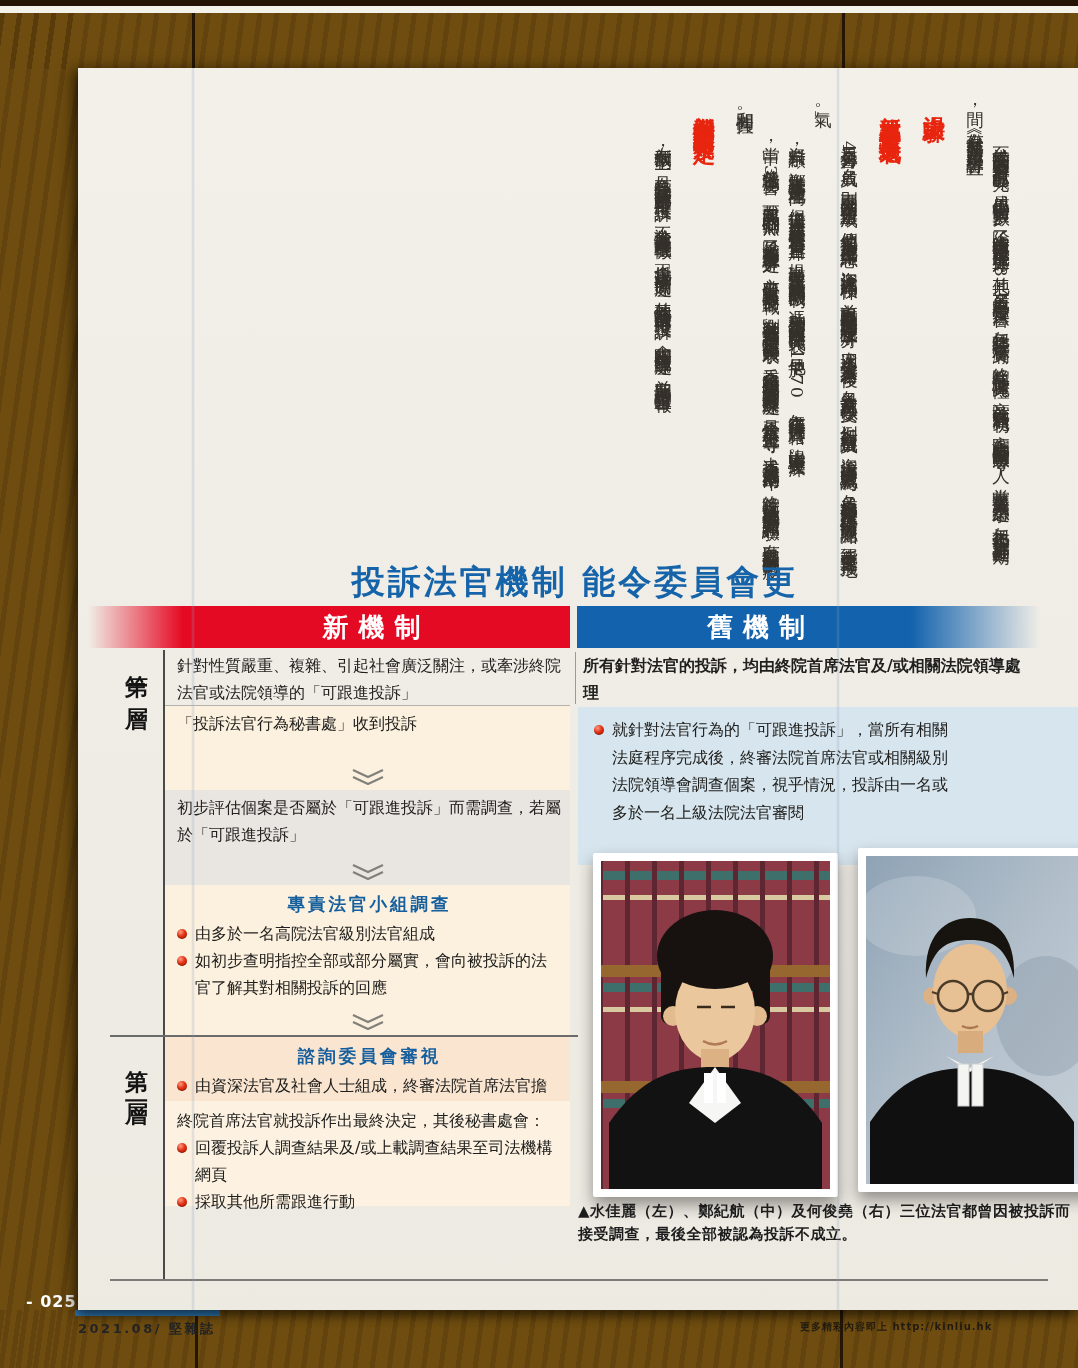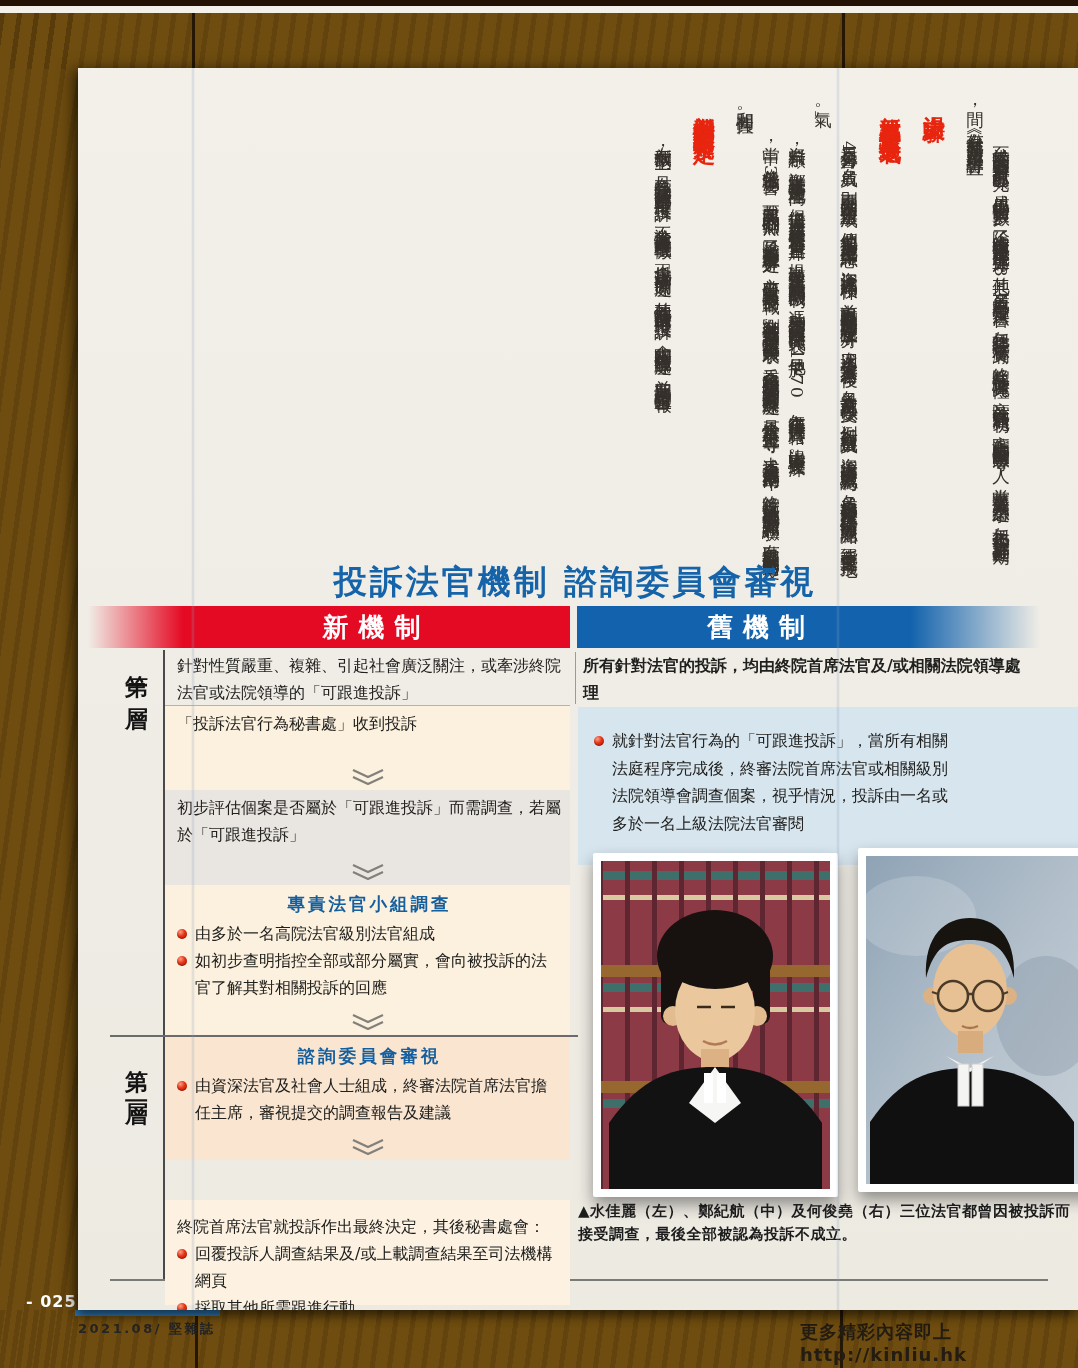--- a/index.html
+++ b/index.html
@@ -65,52 +65,52 @@
   .tier-line{position:absolute;left:32px;top:967px;width:468px;height:2px;background:#6b6b6b;}
   .bottom-rule{position:absolute;left:32px;top:1211px;width:938px;height:1.5px;background:#7a7a76;}
 
   .blk{position:absolute;left:87px;width:405px;box-sizing:border-box;
     font-size:16px;line-height:27px;color:#20201e;padding:4px 8px 0 12px;}
   .blk-r1-new{top:582px;height:55px;padding-top:2px;}
   .blk-b{top:637px;height:85px;background:#fcf0de;border-top:1px solid #b5b2ad;}
   .blk-c{top:722px;height:95px;background:#e9e6e2;}
   .blk-d{top:817px;height:150px;background:#fcf0de;}
   .blk-e{top:969px;height:123px;background:#f9e5d0;}
-  .blk-f{top:1132px;height:105px;background:#fdf2e2;padding-top:13px;}
+  .blk-f{top:1033px;height:105px;background:#fdf2e2;padding-top:6px;}
 
   .blk-title{text-align:center;color:#155f9e;font-weight:bold;font-size:17.5px;letter-spacing:3px;
     margin:2px 0 2px;}
   .bullet{display:flex;gap:8px;}
   .dot{flex:none;width:10px;height:10px;border-radius:50%;margin-top:9px;
     background:radial-gradient(circle at 35% 30%,#ff9c85 0%,#e33214 45%,#b31703 100%);
     box-shadow:inset 0 -1px 1px rgba(0,0,0,.3);}
   .chev{position:absolute;bottom:5px;left:50%;transform:translateX(-50%);}
 
   .blk-r1-old{position:absolute;left:505px;top:582px;width:450px;box-sizing:border-box;
     font-size:16px;line-height:27px;color:#20201e;padding-top:2px;font-weight:bold;}
   .blk-old-blue{position:absolute;left:500px;top:639px;width:500px;height:158px;box-sizing:border-box;
-    background:#d7e5ee;font-size:16px;line-height:27.5px;color:#20201e;padding:20px 118px 0 16px;}
+    background:#d7e5ee;font-size:16px;line-height:27.5px;color:#20201e;padding:9px 118px 0 16px;}
 
   
   .photo{position:absolute;background:#fff;padding:8px;box-shadow:0 8px 16px rgba(0,0,0,.40);
     border-radius:2px;}
   .photo-left{left:515px;top:785px;width:229px;height:328px;}
   .photo-right{left:780px;top:780px;width:224px;height:328px;}
   .photo svg{display:block;}
 
   .caption{position:absolute;left:500px;top:1132px;width:505px;
     font-weight:bold;font-size:15px;line-height:23px;color:#1c1c1c;letter-spacing:.5px;}
 
   
   .page-num{position:absolute;left:26px;top:1292px;color:#fff;font-weight:bold;font-size:16px;
     letter-spacing:1px;}
   .blue-bar{position:absolute;left:75px;top:1310px;width:145px;height:6px;background:#2e7ab8;}
   .issue{position:absolute;left:78px;top:1320px;color:#242424;font-weight:bold;font-size:13px;
     letter-spacing:2.5px;}
-  .promo{position:absolute;left:800px;top:1320px;color:#221c12;font-weight:bold;font-size:18px;
+  .promo{position:absolute;left:800px;top:1320px;color:#221c12;font-weight:bold;font-size:10px;
     letter-spacing:1px;}
 </style>
 </head>
 <body>
 
 <div class="stage">
 
   <div class="wood wood-top-dark"></div>
   <div class="wood wood-top-white"></div>
   <div class="wood wood-top wood-grain"></div>
@@ -132,21 +132,21 @@
       <p>至於備受關注的委員會名單日前亦已曝光，成員仍由法官佔大多數，除了由終院首席法官張舉能出任主席外，其他8名成員中有一半是資深法官，包括終院常任法官林文瀚、終院非常任法官陳兆愷、高院首席法官潘兆初、高院上訴庭副庭長關淑馨等4人；當中林文瀚最為人熟悉之事，包括去年仍在任上訴庭副庭長期間，有份就《禁蒙面法》裁定政府上訴得直。</p>
       <div class="headline">湯家驊：</div>
       <div class="headline cont">新成員令委員會更「接地氣」</div>
       <p>委員會另外4名成員，則由不同界別的社會人士組成，他們包括永泰地產主席鄭維志、資深大律師馮柏棟、前申訴專員劉燕卿及珠海學院校長李焯芬。上述四名社會人士人選公布後，各界普遍認為可以接受，例如行政會議成員、資深大律師湯家驊就認為，各成員均對本港司法程序及法治情況有頗深認知，能令委員會更「接地氣」。</p>
       <p>資料顯示，鄭維志雖然本身是地產商，但擔任過司法人員薪俸及服務條件常務委員會主席，提出過釐定法官及司法人員薪酬的新機制；馮柏棟則是委員會內唯一的法律界代表，他早於1970年在港獲得大律師資格，比湯家驊資歷更深。</p>
       <p>當中，曾任職消委會30載而深入民心的劉燕卿，除了是前消委會總幹事之外，亦曾出任申訴專員等多個公職。劉燕卿被委任為諮詢委員會成員後向傳媒表示，委員會將檢視相關投訴個案的調查過程及處理，是否恰當及公平公正等等。上述委員會成員任期為兩年，終院首席法官認為以他們的專業知識和經驗，有助提高投訴機制的透明度和問責性。</p>
       <div class="headline">新機制未有說明處分規定</div>
       <p>在新機制下，一旦有終院法官和法院領導牽涉「可跟進投訴」，不論其性質屬嚴重或輕微，也會按上述「兩層制」處理；其他性質較輕微的「可跟進投訴」，會由相關法院領導處理，並定期向諮詢委員會匯報。</p>
     </div>
 
-    <div class="cmp-title">投訴法官機制 諮詢委員會審視</div>
+    <div class="cmp-title">投訴法官機制 能令委員會更</div>
 
     <div class="hdr hdr-new">
       <span>新機制</span>
     </div>
     <div class="hdr hdr-old">
       <span>舊機制</span>
     </div>
 
     <div class="tier-label tier1">第一層</div>
     <div class="tier-label tier2">第二層</div>

